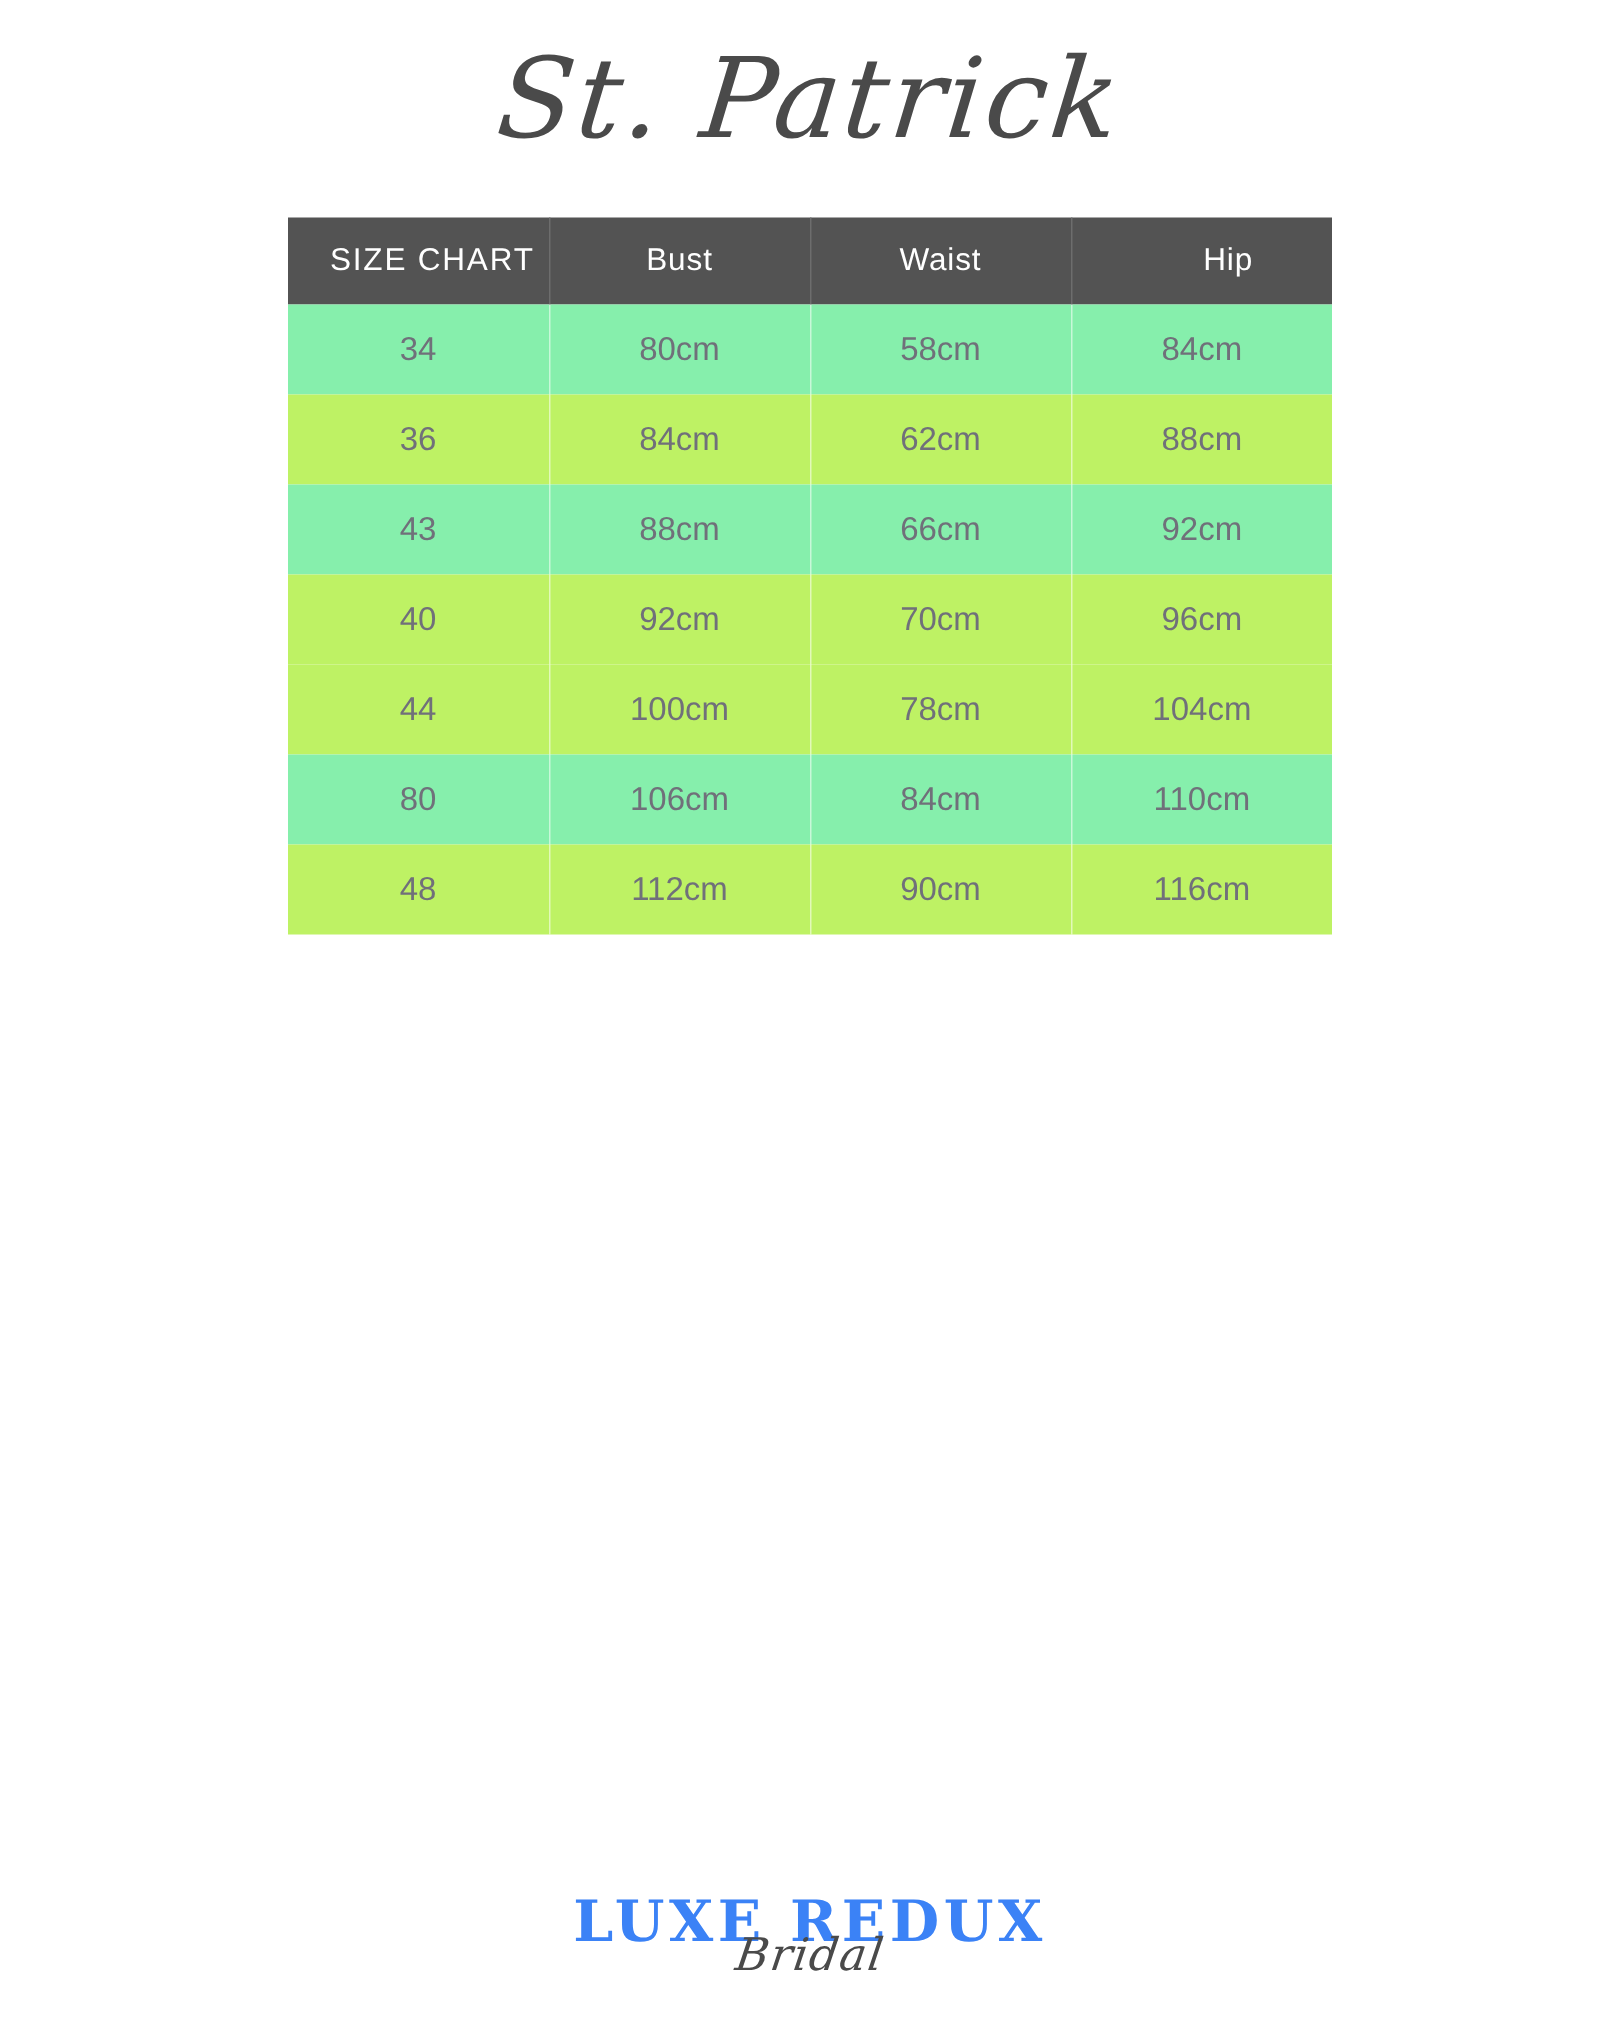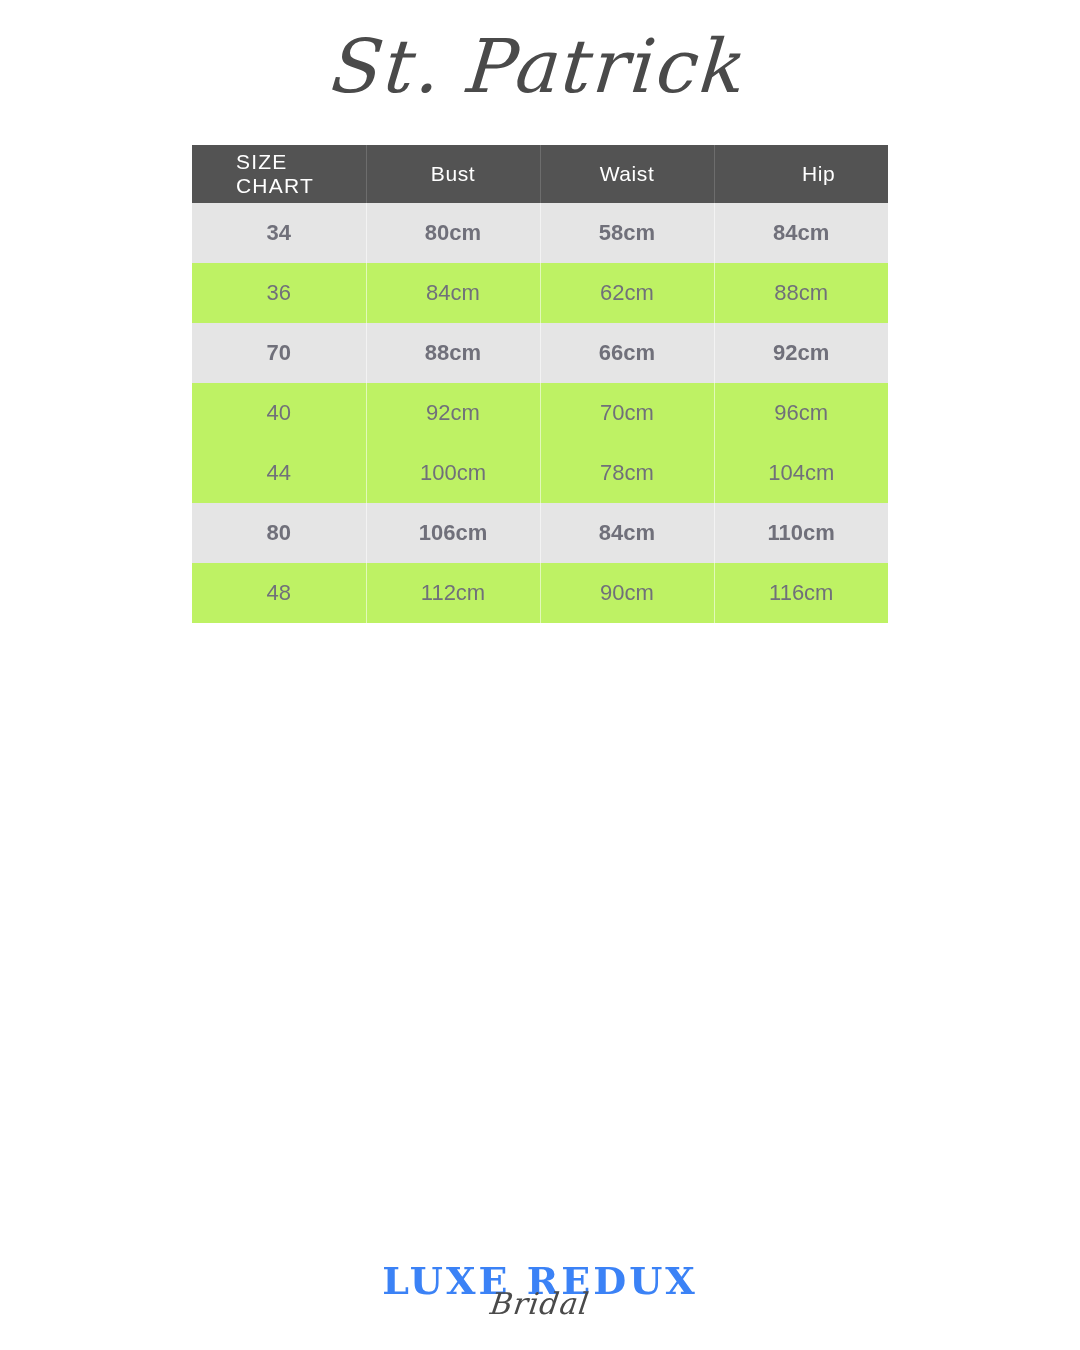--- a/index.html
+++ b/index.html
@@ -53,36 +53,36 @@
     font-weight: 400;
     letter-spacing: 0.6px;
     height: 56px;
     vertical-align: middle;
     text-align: center;
     border-right: 1px solid #6d6d6d;
   }
   table.size-table thead th:last-child { border-right: none; padding-left: 36px; }
   table.size-table thead th.size-chart-head {
     text-align: left;
-    padding-left: 44px;
+    padding-left: 28px;
     letter-spacing: 1.2px;
   }
 
   table.size-table tbody td {
     height: 58px;
     vertical-align: middle;
     text-align: center;
     font-size: 22px;
     font-weight: 400;
     color: #70707a;
     border-right: 1px solid rgba(255,255,255,0.55);
   }
   table.size-table tbody td:last-child { border-right: none; }
 
-  table.size-table tbody tr.row-light td { background: #e5e5e5; font-weight: bold; }
+  table.size-table tbody tr.row-light td { background: #86efac; }
   table.size-table tbody tr.row-dark  td { background: #bef264; }
 
   
   .footer-logo {
     position: absolute;
     left: 0;
     top: 1262px;
     width: 1080px;
     text-align: center;
   }
@@ -136,21 +136,21 @@
         <td>58cm</td>
         <td>84cm</td>
       </tr>
       <tr class="row-dark">
         <td>36</td>
         <td>84cm</td>
         <td>62cm</td>
         <td>88cm</td>
       </tr>
       <tr class="row-light">
-        <td>70</td>
+        <td>43</td>
         <td>88cm</td>
         <td>66cm</td>
         <td>92cm</td>
       </tr>
       <tr class="row-dark">
         <td>40</td>
         <td>92cm</td>
         <td>70cm</td>
         <td>96cm</td>
       </tr>

